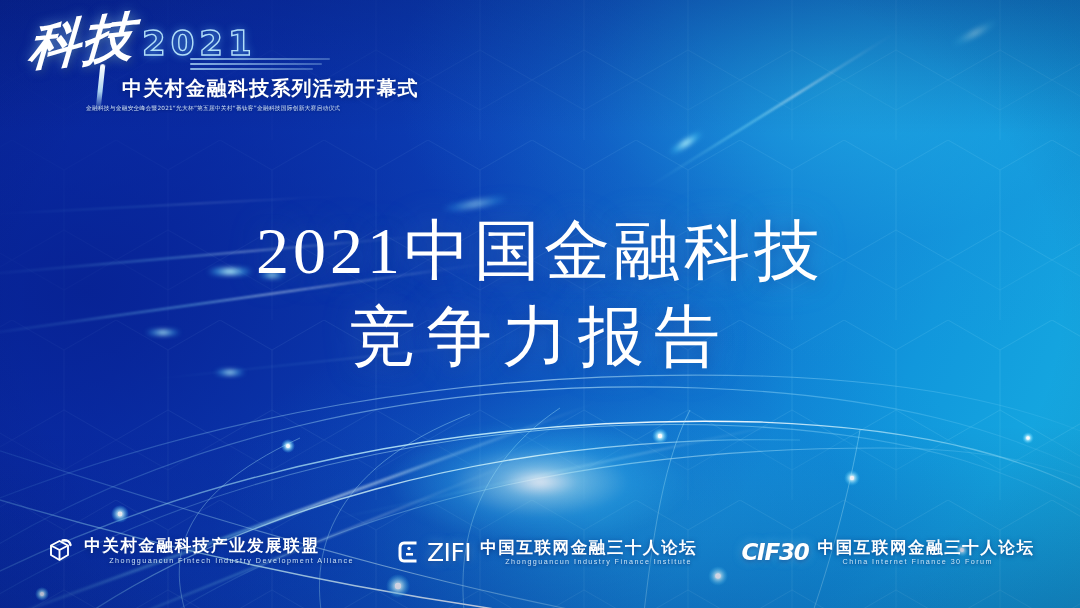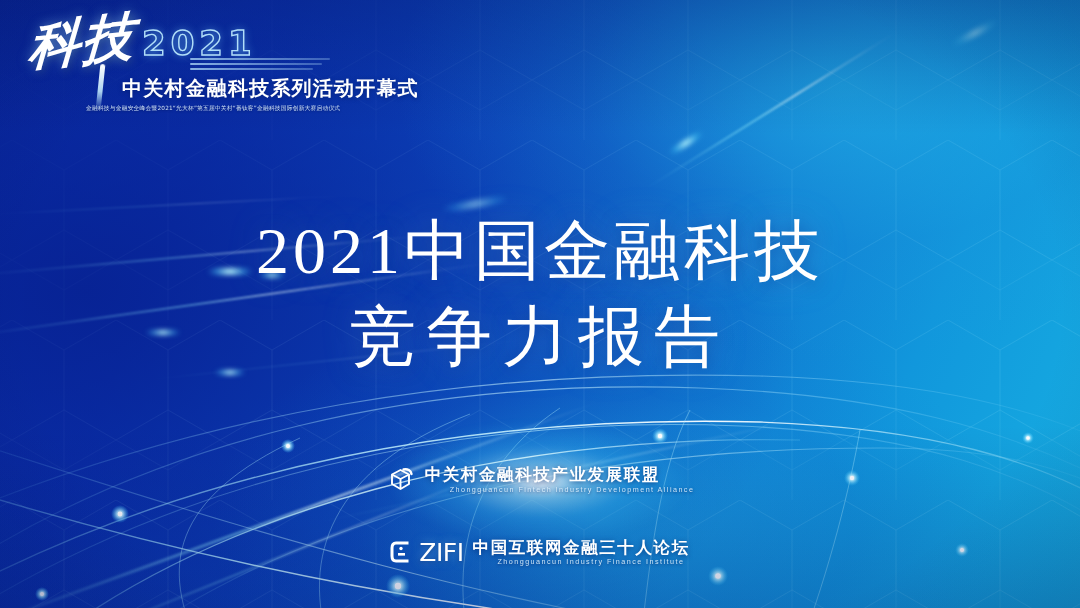--- a/index.html
+++ b/index.html
@@ -117,21 +117,21 @@
     position:absolute; left:0; right:0; top:208px; text-align:center;
     font-family:"Liberation Serif","DejaVu Serif", serif;
     color:#ffffff; font-size:66px; line-height:1.30; letter-spacing:4px;
     text-shadow:0 2px 16px rgba(5,45,140,.55), 0 0 36px rgba(140,215,255,.35);
   }
   .title .l2{ letter-spacing:10px; }
 
   
   .partners{
     position:absolute; left:0; right:0; bottom:42px;
-    display:flex; justify-content:center; align-items:center; gap:44px;flex-direction:column;
+    display:flex; justify-content:center; align-items:flex-end; gap:44px;
   }
   .plogo{ display:flex; align-items:center; gap:9px; }
 
   .pmark{ flex:0 0 auto; display:flex; align-items:center; justify-content:center; }
 
   .ptexts{ display:flex; flex-direction:column; gap:1px; }
   .p-cn{
     font-family:"DejaVu Sans", sans-serif;
     font-size:16.5px; font-weight:700; color:#ffffff; letter-spacing:1.6px;
     line-height:1.1; white-space:nowrap;
@@ -320,15 +320,22 @@
           <rect x="8" y="14" width="7" height="2.6" fill="#ffffff"></rect>
         </svg>
       </div>
       <div class="zifi-word">ZIFI</div>
       <div class="ptexts">
         <div class="p-cn">中国互联网金融三十人论坛</div>
         <div class="p-en">Zhongguancun Industry Finance Institute</div>
       </div>
     </div>
 
+    <div class="plogo">
+      <div class="cif-word">CIF30</div>
+      <div class="ptexts">
+        <div class="p-cn">中国互联网金融三十人论坛</div>
+        <div class="p-en">China Internet Finance 30 Forum</div>
+      </div>
+    </div>
 
   </div>
 </div>
 
 </body></html>

